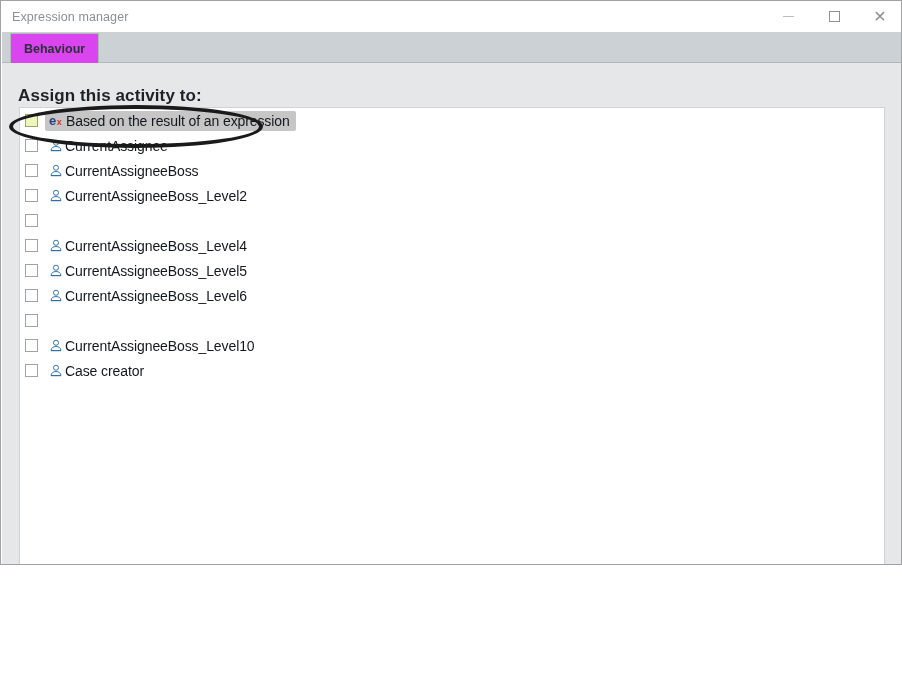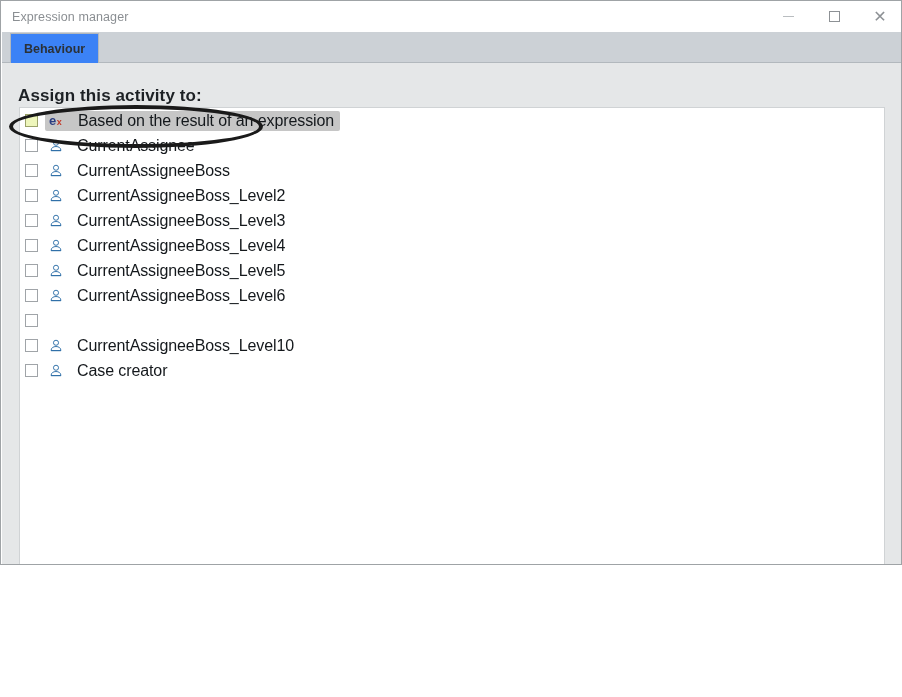--- a/index.html
+++ b/index.html
@@ -56,21 +56,21 @@
   .tabstrip {
     position: absolute; left: 1px; top: 31px;
     width: 899px; height: 31px;
     background: #ccd1d6;
     border-bottom: 1px solid #b2b8bd;
   }
   .tab {
     position: absolute; left: 8px; top: 1px;
     height: 30px; min-width: 75px;
     padding: 0 13px;
-    background: #3b82f6;
+    background: #d946ef;
     border: 1px solid #b2b8bd;
     border-bottom: none;
     display: flex; align-items: center; justify-content: center;
     font-size: 12.5px; font-weight: bold;
     color: #2b3137;
     cursor: default;
   }
 
   
   .body-area {
@@ -136,22 +136,22 @@
     font-family: "Liberation Sans", sans-serif;
     font-weight: bold; font-size: 13px; color: #2b3d82;
     line-height: 1;
   }
   .icon-ex .x {
     font-family: "Liberation Sans", sans-serif;
     font-weight: bold; font-size: 9px; color: #c0392b;
     line-height: 1; margin-left: .5px;
   }
   .row-label {
-    margin-left: 14px;
-    font-size: 16px;
+    margin-left: 2px;
+    font-size: 14px;
     color: #14181c;
     white-space: nowrap;
     letter-spacing: -.1px;
   }
 
   
   .annot {
     position: absolute;
     left: 8px; top: 104px;
     width: 254px; height: 43px;
@@ -259,28 +259,20 @@
             <svg class="icon-user" viewBox="0 0 16 16">
               <circle cx="8" cy="4.3" r="2.9" fill="none" stroke="#2f6fa8" stroke-width="1.1"></circle>
               <path d="M2.4 13.2c0-3.1 2.5-4.6 5.6-4.6s5.6 1.5 5.6 4.6z" fill="none" stroke="#2f6fa8" stroke-width="1.1"></path>
               <line x1="2.4" y1="13.3" x2="13.6" y2="13.3" stroke="#2f6fa8" stroke-width="1.2"></line>
             </svg>
             <span class="row-label">CurrentAssigneeBoss_Level2</span>
           </div>
         </div>
         <div class="row">
           <div class="cbox"></div>
-          <div class="row-inner">
-            <svg class="icon-user" viewBox="0 0 16 16">
-              <circle cx="8" cy="4.3" r="2.9" fill="none" stroke="#2f6fa8" stroke-width="1.1"></circle>
-              <path d="M2.4 13.2c0-3.1 2.5-4.6 5.6-4.6s5.6 1.5 5.6 4.6z" fill="none" stroke="#2f6fa8" stroke-width="1.1"></path>
-              <line x1="2.4" y1="13.3" x2="13.6" y2="13.3" stroke="#2f6fa8" stroke-width="1.2"></line>
-            </svg>
-            <span class="row-label">CurrentAssigneeBoss_Level3</span>
-          </div>
         </div>
         <div class="row">
           <div class="cbox"></div>
           <div class="row-inner">
             <svg class="icon-user" viewBox="0 0 16 16">
               <circle cx="8" cy="4.3" r="2.9" fill="none" stroke="#2f6fa8" stroke-width="1.1"></circle>
               <path d="M2.4 13.2c0-3.1 2.5-4.6 5.6-4.6s5.6 1.5 5.6 4.6z" fill="none" stroke="#2f6fa8" stroke-width="1.1"></path>
               <line x1="2.4" y1="13.3" x2="13.6" y2="13.3" stroke="#2f6fa8" stroke-width="1.2"></line>
             </svg>
             <span class="row-label">CurrentAssigneeBoss_Level4</span>

